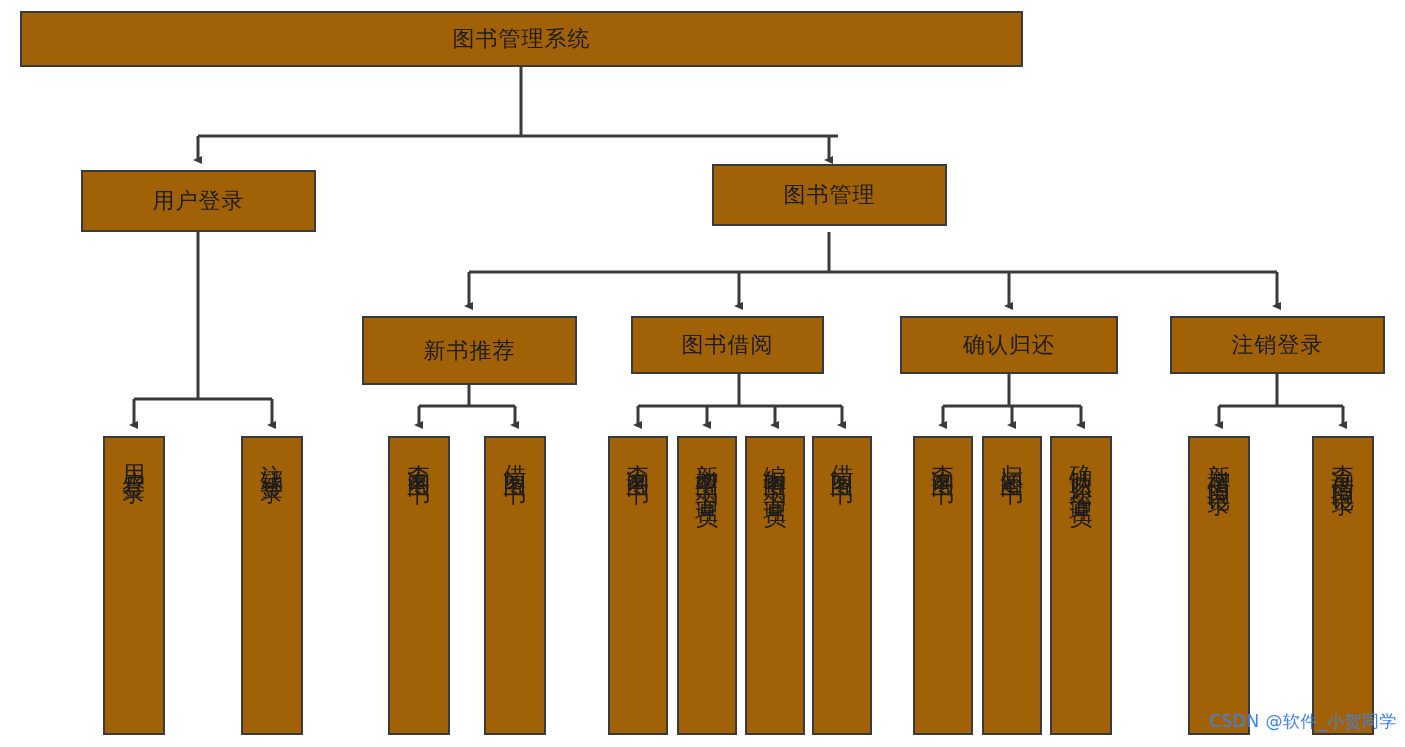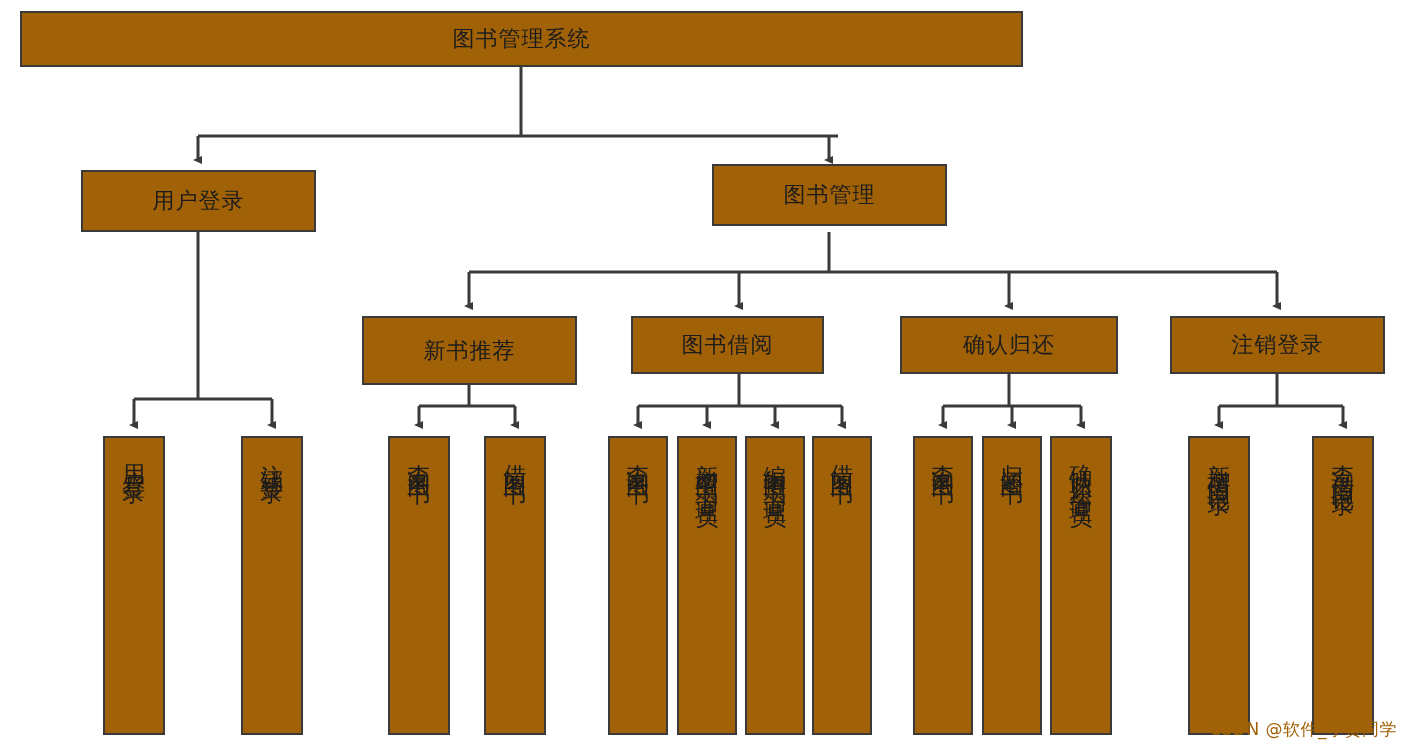--- a/index.html
+++ b/index.html
@@ -46,23 +46,23 @@
     writing-mode: vertical-rl;
     text-orientation: upright;
     font-size: 23px;
     line-height: 1.06;
     letter-spacing: 6px;
     white-space: nowrap;
   }
   .watermark {
     position: absolute;
     right: 8px;
-    bottom: 6px;
+    bottom: 14px;
     font-size: 17px;
-    color: #a16207;
+    color: #3b82f6;
     letter-spacing: 0.5px;
     white-space: nowrap;
   }
 </style>
 </head>
 <body>
 
 <div id="canvas">
 
   <svg class="edges" viewBox="0 0 1405 747" xmlns="http://www.w3.org/2000/svg">

